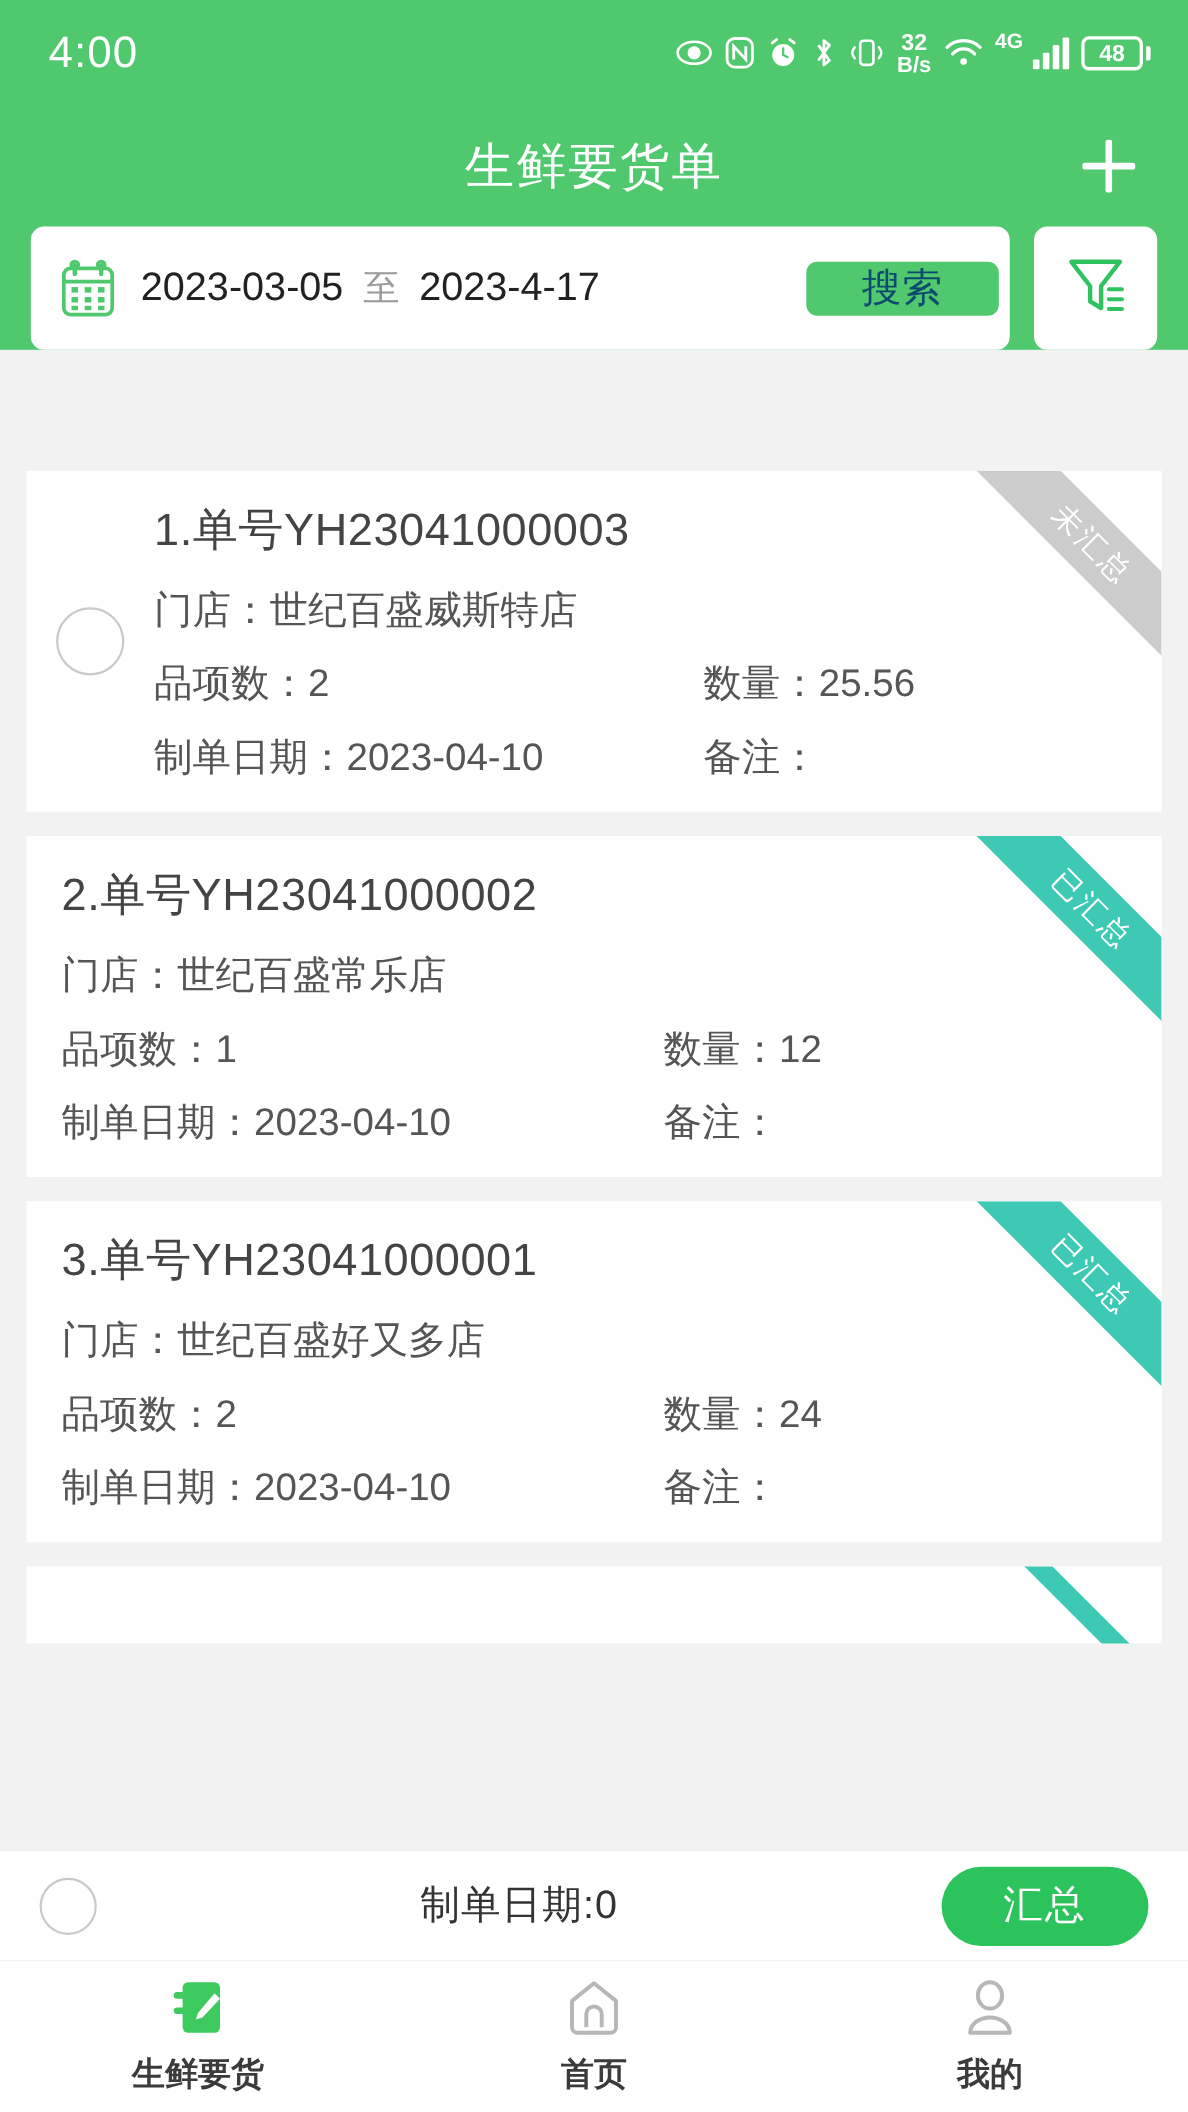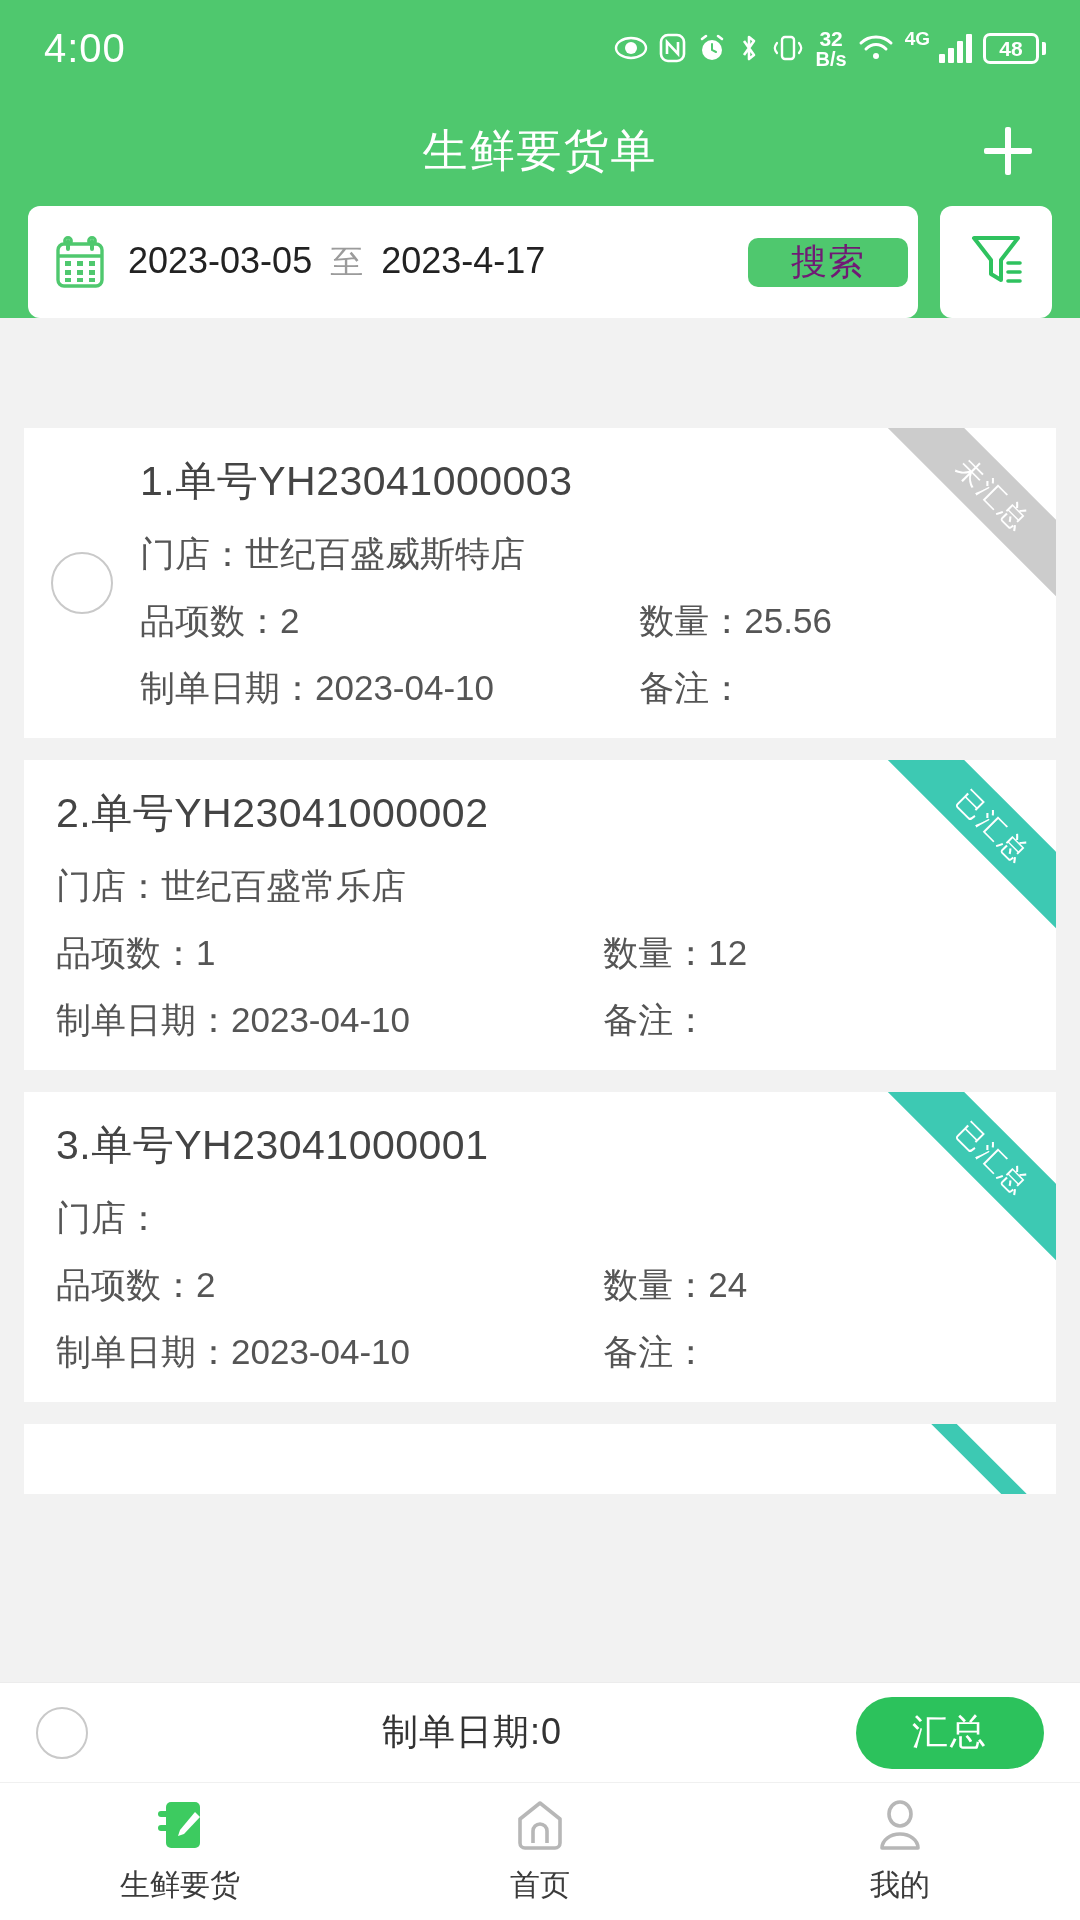--- a/index.html
+++ b/index.html
@@ -101,25 +101,25 @@
     display: flex;
     align-items: flex-start;
     gap: 18px;
     font-size: 36px;
     color: #222;
     white-space: nowrap;
   }
   .date-sep { color: #9b9b9b; font-size: 33px; }
   .btn-search {
     background: #4FC86E;
-    color: #701a75;
+    color: #0c4a6e;
     font-size: 36px;
     border: none;
     border-radius: 10px;
-    width: 160px;
+    width: 175px;
     margin: 10px;
     display:flex; align-items:center; justify-content:center;
     cursor: pointer;
     letter-spacing: 1px;
   }
   .filter-box {
     width: 112px;
     background: #ffffff;
     border-radius: 12px;
     display:flex; align-items:center; justify-content:center;
@@ -258,20 +258,21 @@
 
   
   .nav-bar {
     position: absolute;
     left: 0; right: 0; bottom: 0;
     height: 138px;
     background: #ffffff;
     display: flex;
     align-items: center;
     border-top: 1px solid #f0f0f0;
+    font-weight: bold;
   }
   .nav-item {
     flex: 1;
     display: flex;
     flex-direction: column;
     align-items: center;
     justify-content: center;
     gap: 10px;
     cursor: pointer;
   }
@@ -447,20 +448,21 @@
     </div>
 
     <div class="card">
       <div class="ribbon teal">
         <span>已汇总</span>
       </div>
       <div class="card-body nopad">
         <div class="card-title">3.单号YH23041000001</div>
         <div class="card-line">
           <span>门店：</span>
+            <span>世纪百盛好又多店</span>
         </div>
         <div class="card-line">
           <span class="cell-l"><span>品项数：</span><span>2</span></span>
           <span class="cell-r"><span>数量：</span><span>24</span></span>
         </div>
         <div class="card-line">
           <span class="cell-l"><span>制单日期：</span><span>2023-04-10</span></span>
           <span class="cell-r"><span>备注：</span><span></span></span>
         </div>
       </div>

